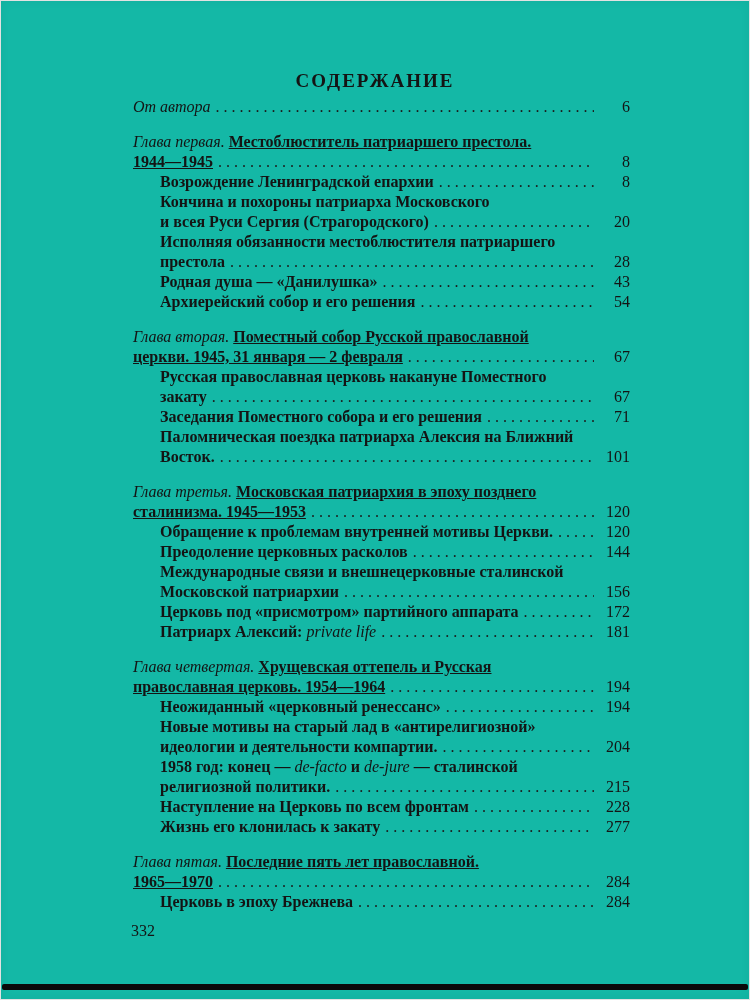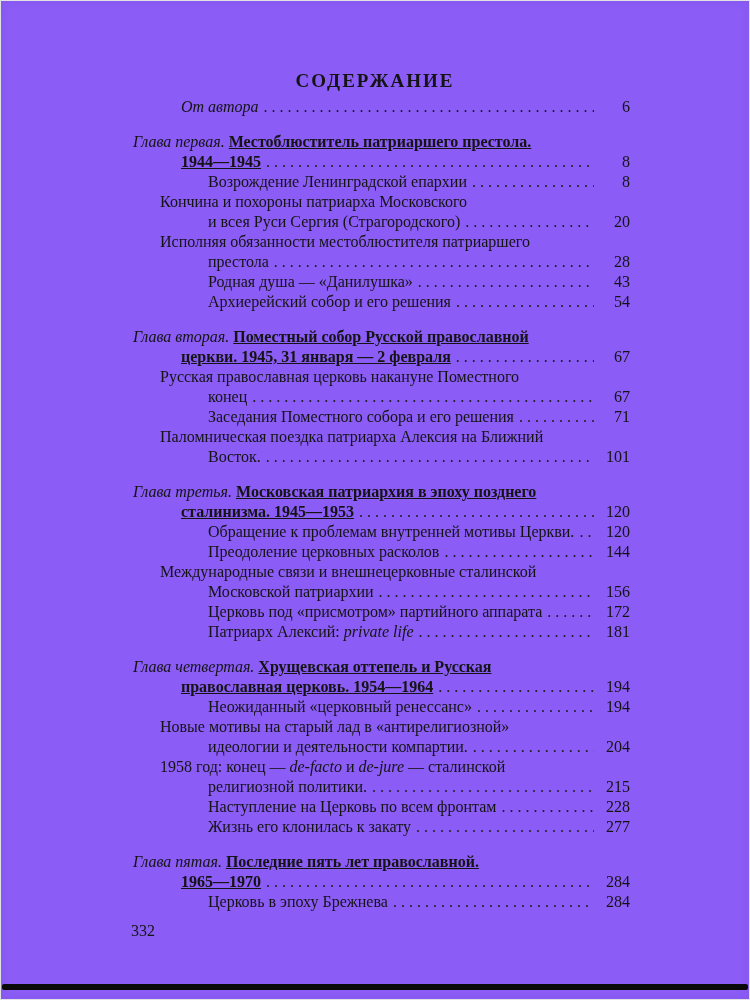--- a/index.html
+++ b/index.html
@@ -4,21 +4,21 @@
 <style>
   html, body { margin: 0; padding: 0; }
   body {
     width: 750px; height: 1000px;
     background: #ffffff;
     font-family: "Liberation Serif", "DejaVu Serif", serif;
   }
   .page {
     position: relative;
     width: 750px; height: 1000px;
-    background: #8b5cf6;
+    background: #14b8a6;
     color: #141414;
     overflow: hidden;
     box-shadow: inset 0 0 0 1px #e2e2e2, inset 0 0 12px rgba(0,0,0,0.06);
   }
   .title {
     position: absolute;
     top: 57px; left: 0; right: 0;
     text-align: center;
     font-size: 19px;
     font-weight: bold;
@@ -27,42 +27,42 @@
   .toc {
     position: absolute;
     top: 97px; left: 133px; right: 120px;
     font-size: 16px;
     line-height: 20px;
   }
   .entry { margin: 0; }
   .entry.gap { margin-top: 15px; }
   .entry.indent-1 { padding-left: 27px; }
   .line { display: block; }
-  .line.last { display: flex; align-items: center; margin-left: 48px; }
+  .line.last { display: flex; align-items: center; }
   .line.last .text { flex: 0 0 auto; max-width: 100%; }
   .dots {
     flex: 1 1 0;
     min-width: 0;
     overflow: hidden;
     white-space: nowrap;
     margin: 0 2px 0 5px;
     color: #1c1c1c;
   }
   .dots::after {
     content: ". . . . . . . . . . . . . . . . . . . . . . . . . . . . . . . . . . . . . . . . . . . . . . . . . . . . . . . . . . . . . . . . . . . . . . . . . . . .";
   }
   .pagenum {
     flex: 0 0 auto;
     min-width: 30px;
     text-align: right;
     padding-left: 4px;
   }
   .seg-i { font-style: italic; }
   .seg-b { font-weight: bold; text-decoration: underline; }
-  .seg-n { font-style: normal; font-weight: normal; }
+  .seg-n { font-style: normal; font-weight: bold; }
   .folio {
     position: absolute;
     left: 131px; top: 922px;
     font-size: 16px;
     text-align: right;
   }
   .scan-edge {
     position: absolute;
     left: 2px; right: 2px; top: 984px;
     height: 6px;
@@ -132,21 +132,21 @@
         <div class="line"><span class="text"><span class="seg-i">Глава вторая. </span><span class="seg-b">Поместный собор Русской православной</span></span></div>
         <div class="line last">
           <span class="text"><span class="seg-b">церкви. 1945, 31 января — 2 февраля</span></span>
           <span class="dots"></span>
           <span class="pagenum">67</span>
         </div>
       </div>
       <div class="entry indent-1">
         <div class="line"><span class="text"><span class="seg-n">Русская православная церковь накануне Поместного</span></span></div>
         <div class="line last">
-          <span class="text"><span class="seg-n">конец</span></span>
+          <span class="text"><span class="seg-n">закату</span></span>
           <span class="dots"></span>
           <span class="pagenum">67</span>
         </div>
       </div>
       <div class="entry indent-1">
         <div class="line last">
           <span class="text"><span class="seg-n">Заседания Поместного собора и его решения</span></span>
           <span class="dots"></span>
           <span class="pagenum">71</span>
         </div>

